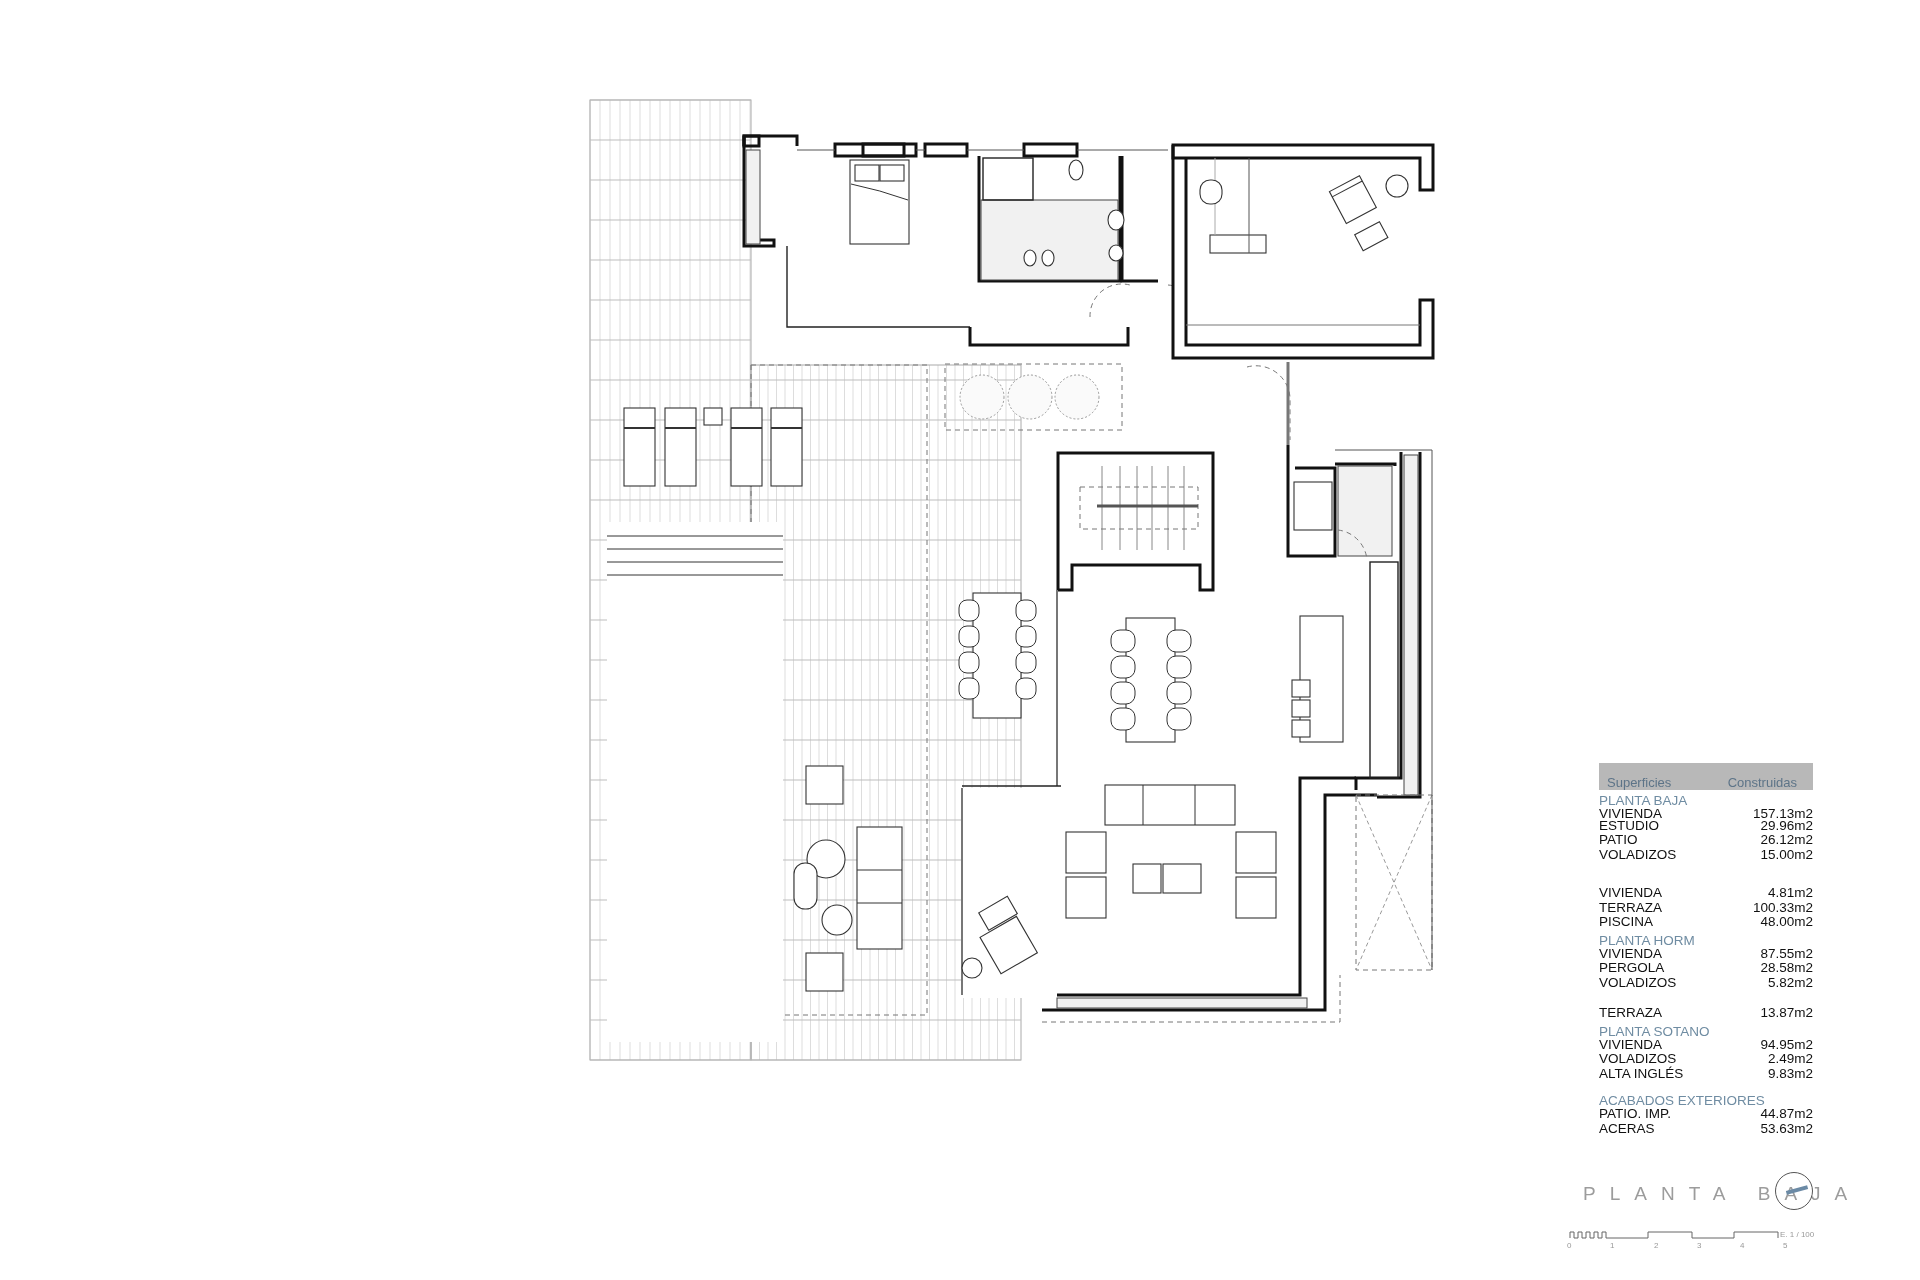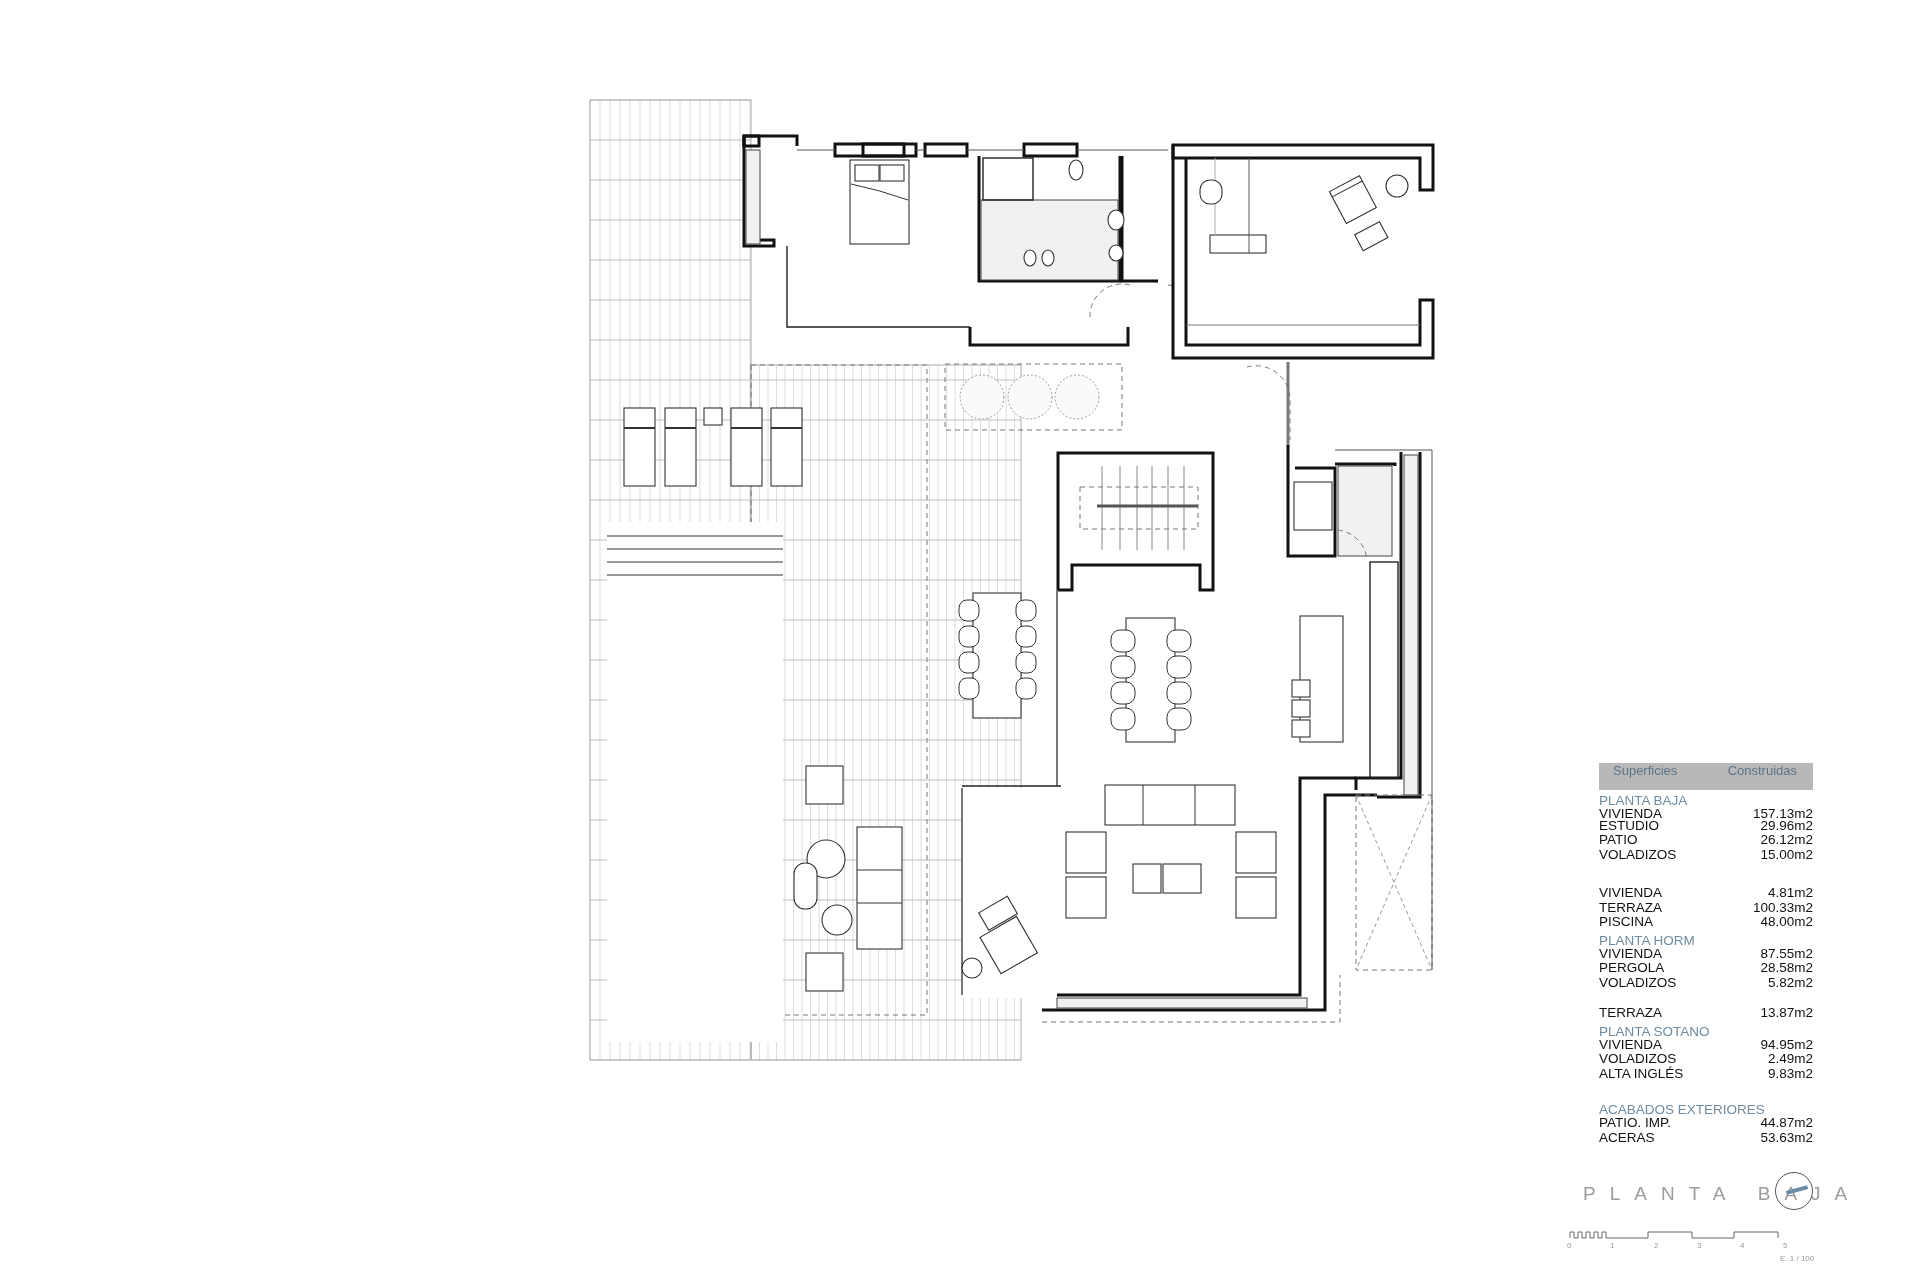--- a/index.html
+++ b/index.html
@@ -8,32 +8,32 @@
   .grid line{stroke:#bdbdbd;stroke-width:1;}
   .gridf line{stroke:#d4d4d4;stroke-width:0.8;}
   .w{fill:none;stroke:#111;stroke-width:3;}
   .wt{fill:none;stroke:#222;stroke-width:1.4;}
   .f{fill:#fff;stroke:#333;stroke-width:1.1;}
   .dash{fill:none;stroke:#777;stroke-width:1;stroke-dasharray:5 4;}
   .white{fill:#fff;stroke:none;}
   .tex{fill:#f1f1f1;stroke:#444;stroke-width:1;}
 
   #areas{position:absolute;left:1599px;top:763px;width:214px;font-size:13.5px;color:#111;}
-  #areas .hdr{background:#b8b8b8;height:27px;display:flex;justify-content:space-between;align-items:flex-start;padding:0 16px 0 14px;color:#5d7488;font-size:13px;}
+  #areas .hdr{background:#b8b8b8;height:27px;display:flex;justify-content:space-between;align-items:flex-end;padding:0 16px 0 8px;color:#5d7488;font-size:13px;}
   #areas .sec{color:#6f8ca2;margin-top:4px;line-height:13px;}
   #areas .row{display:flex;justify-content:space-between;line-height:14.5px;}
   #areas .row .v{text-align:right;}
   #areas .gap{height:24px;}
   #areas .gap2{height:16px;}
 
   #title{position:absolute;left:1583px;top:1183px;font-size:19px;letter-spacing:14px;color:#9c9c9c;}
   #north{position:absolute;left:1775px;top:1172px;width:36px;height:36px;border:1px solid #555;border-radius:50%;}
   #north .arrow{position:absolute;left:10px;top:15px;width:22px;height:4px;background:#6b8aa5;transform:rotate(-15deg);}
   #scalebar{position:absolute;left:1568px;top:1222px;}
-  #scaletxt{position:absolute;left:1780px;top:1230px;font-size:8px;color:#999;margin-top:24px;}
+  #scaletxt{position:absolute;left:1780px;top:1230px;font-size:8px;color:#999;}
   .tick{position:absolute;top:1241px;font-size:8px;color:#999;}
 </style>
 </head>
 <body>
 
 <svg id="plan" viewBox="0 0 1920 1280" xmlns="http://www.w3.org/2000/svg">
 
   <g>
     <g class="gridf">
 
@@ -375,21 +375,21 @@
     </div>
   <div class="row">
       <span>VOLADIZOS</span>
       <span class="v">2.49m2</span>
     </div>
   <div class="row">
       <span>ALTA INGLÉS</span>
       <span class="v">9.83m2</span>
     </div>
 
-  <div class="sec" style="margin-top:22px">ACABADOS EXTERIORES</div>
+  <div class="sec" style="margin-top:13px">ACABADOS EXTERIORES</div>
   <div class="row">
       <span>PATIO. IMP.</span>
       <span class="v">44.87m2</span>
     </div>
   <div class="row">
       <span>ACERAS</span>
       <span class="v">53.63m2</span>
     </div>
 </div>
 

